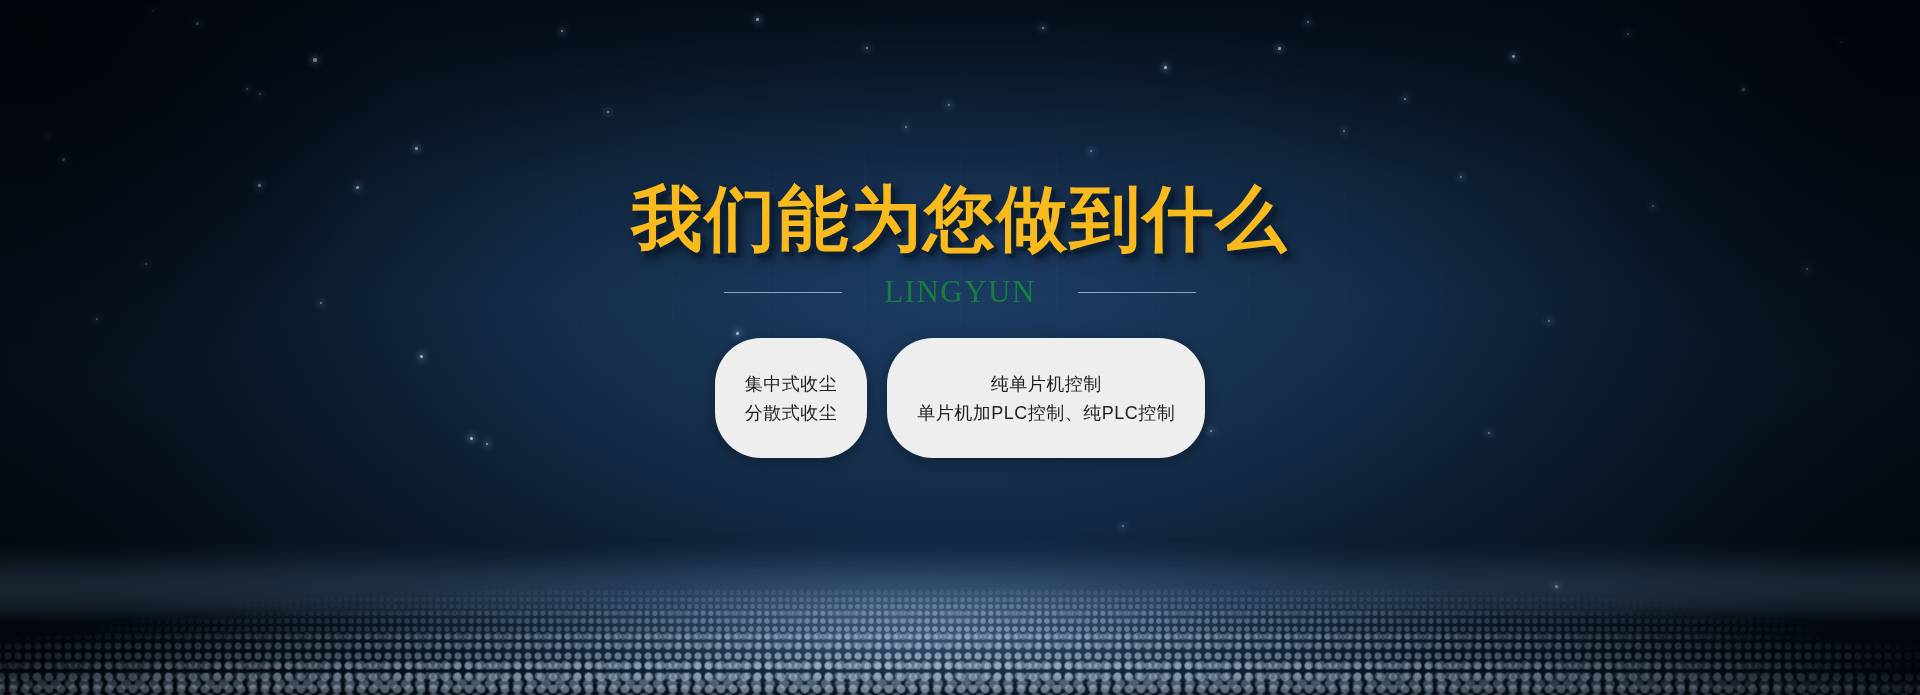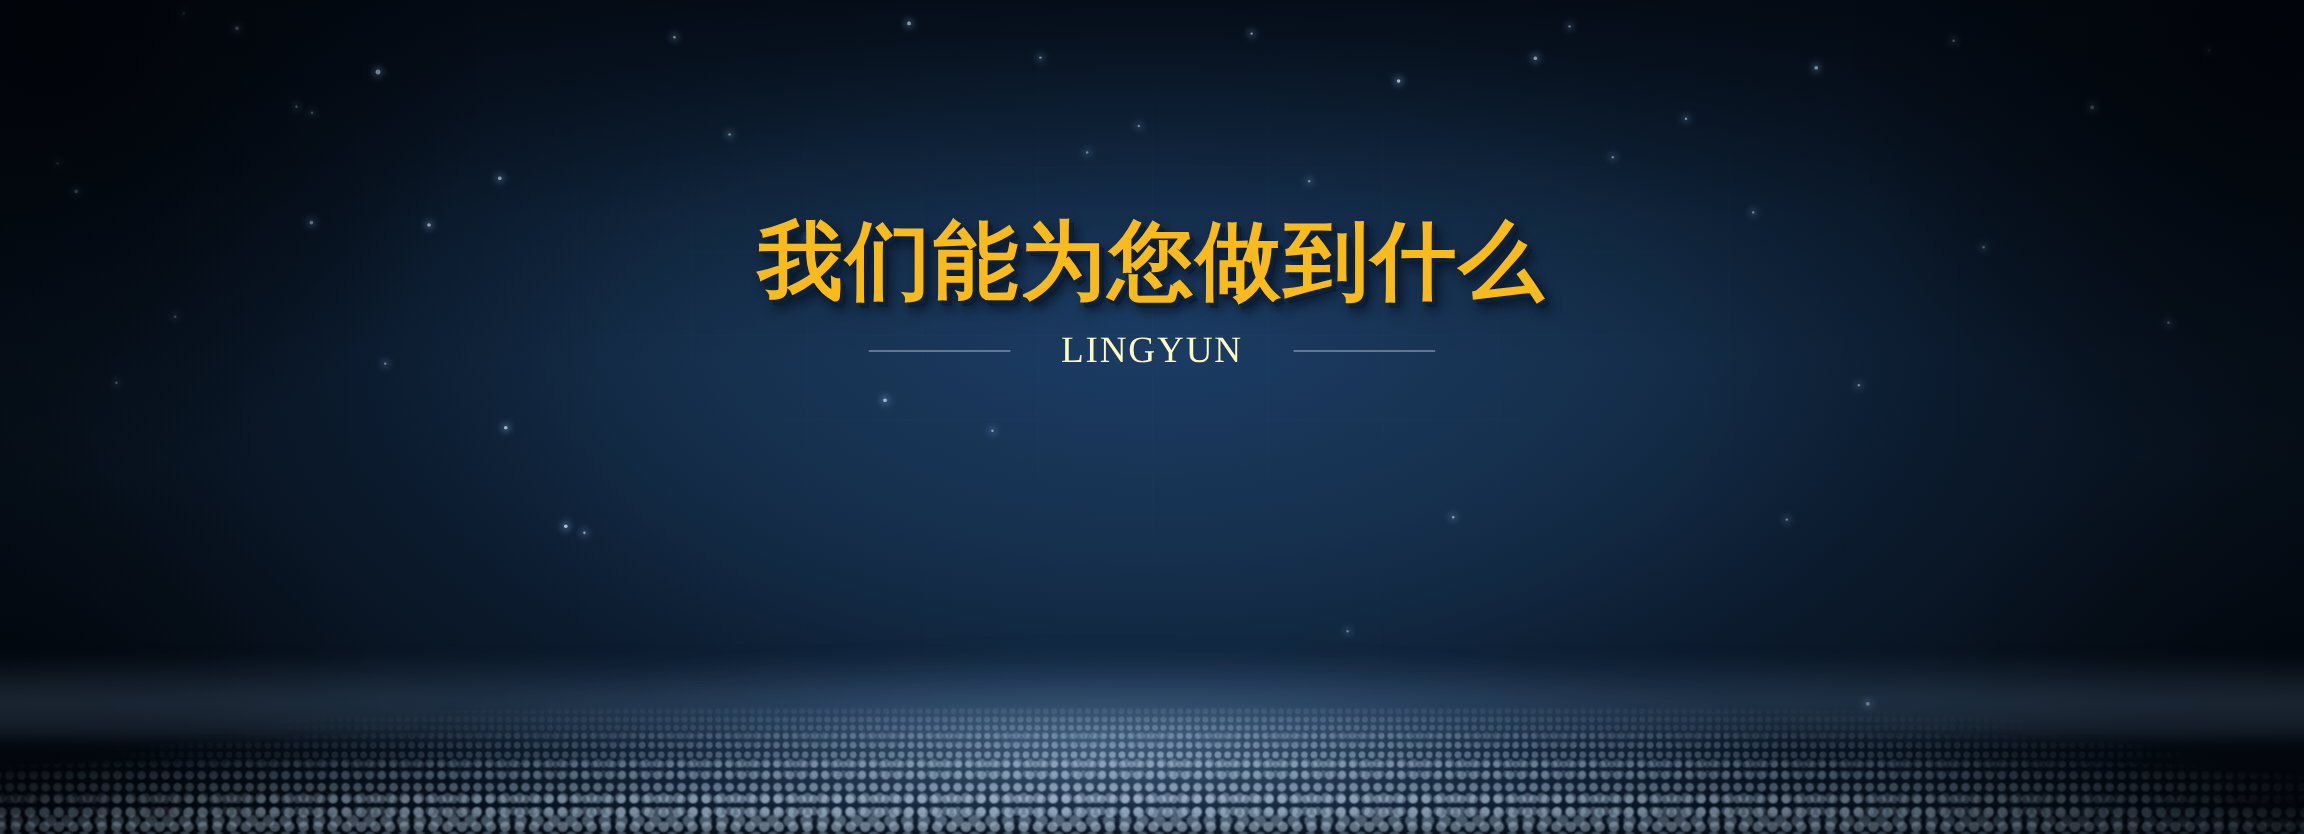--- a/index.html
+++ b/index.html
@@ -145,21 +145,21 @@
   .rule {
     width: 118px;
     height: 1px;
     background: rgba(215,230,246,0.62);
   }
   .sub-en {
     font-family: "Liberation Serif", "DejaVu Serif", serif;
     font-size: 31px;
     font-weight: 400;
     letter-spacing: 1.5px;
-    color: #fef9c3;
+    color: #15803d;
     white-space: nowrap;
   }
 
   .tagline {
     margin-top: 22px;
     font-size: 19px;
     font-weight: 400;
     letter-spacing: 1px;
     color: #eef4fb;
     white-space: nowrap;
@@ -265,18 +265,26 @@
 
     <div class="sub-en-row">
       <span class="rule"></span>
       <span class="sub-en">LINGYUN</span>
       <span class="rule"></span>
     </div>
 
 
     <div class="cards">
 
-
-
+      <div class="card">
+        <div class="card-line">集中式收尘</div>
+        <div class="card-line">分散式收尘</div>
+      </div>
+
+
+      <div class="card">
+        <div class="card-line">纯单片机控制</div>
+        <div class="card-line">单片机加PLC控制、纯PLC控制</div>
+      </div>
 
     </div>
   </div>
 </div>
 
 </body></html>

